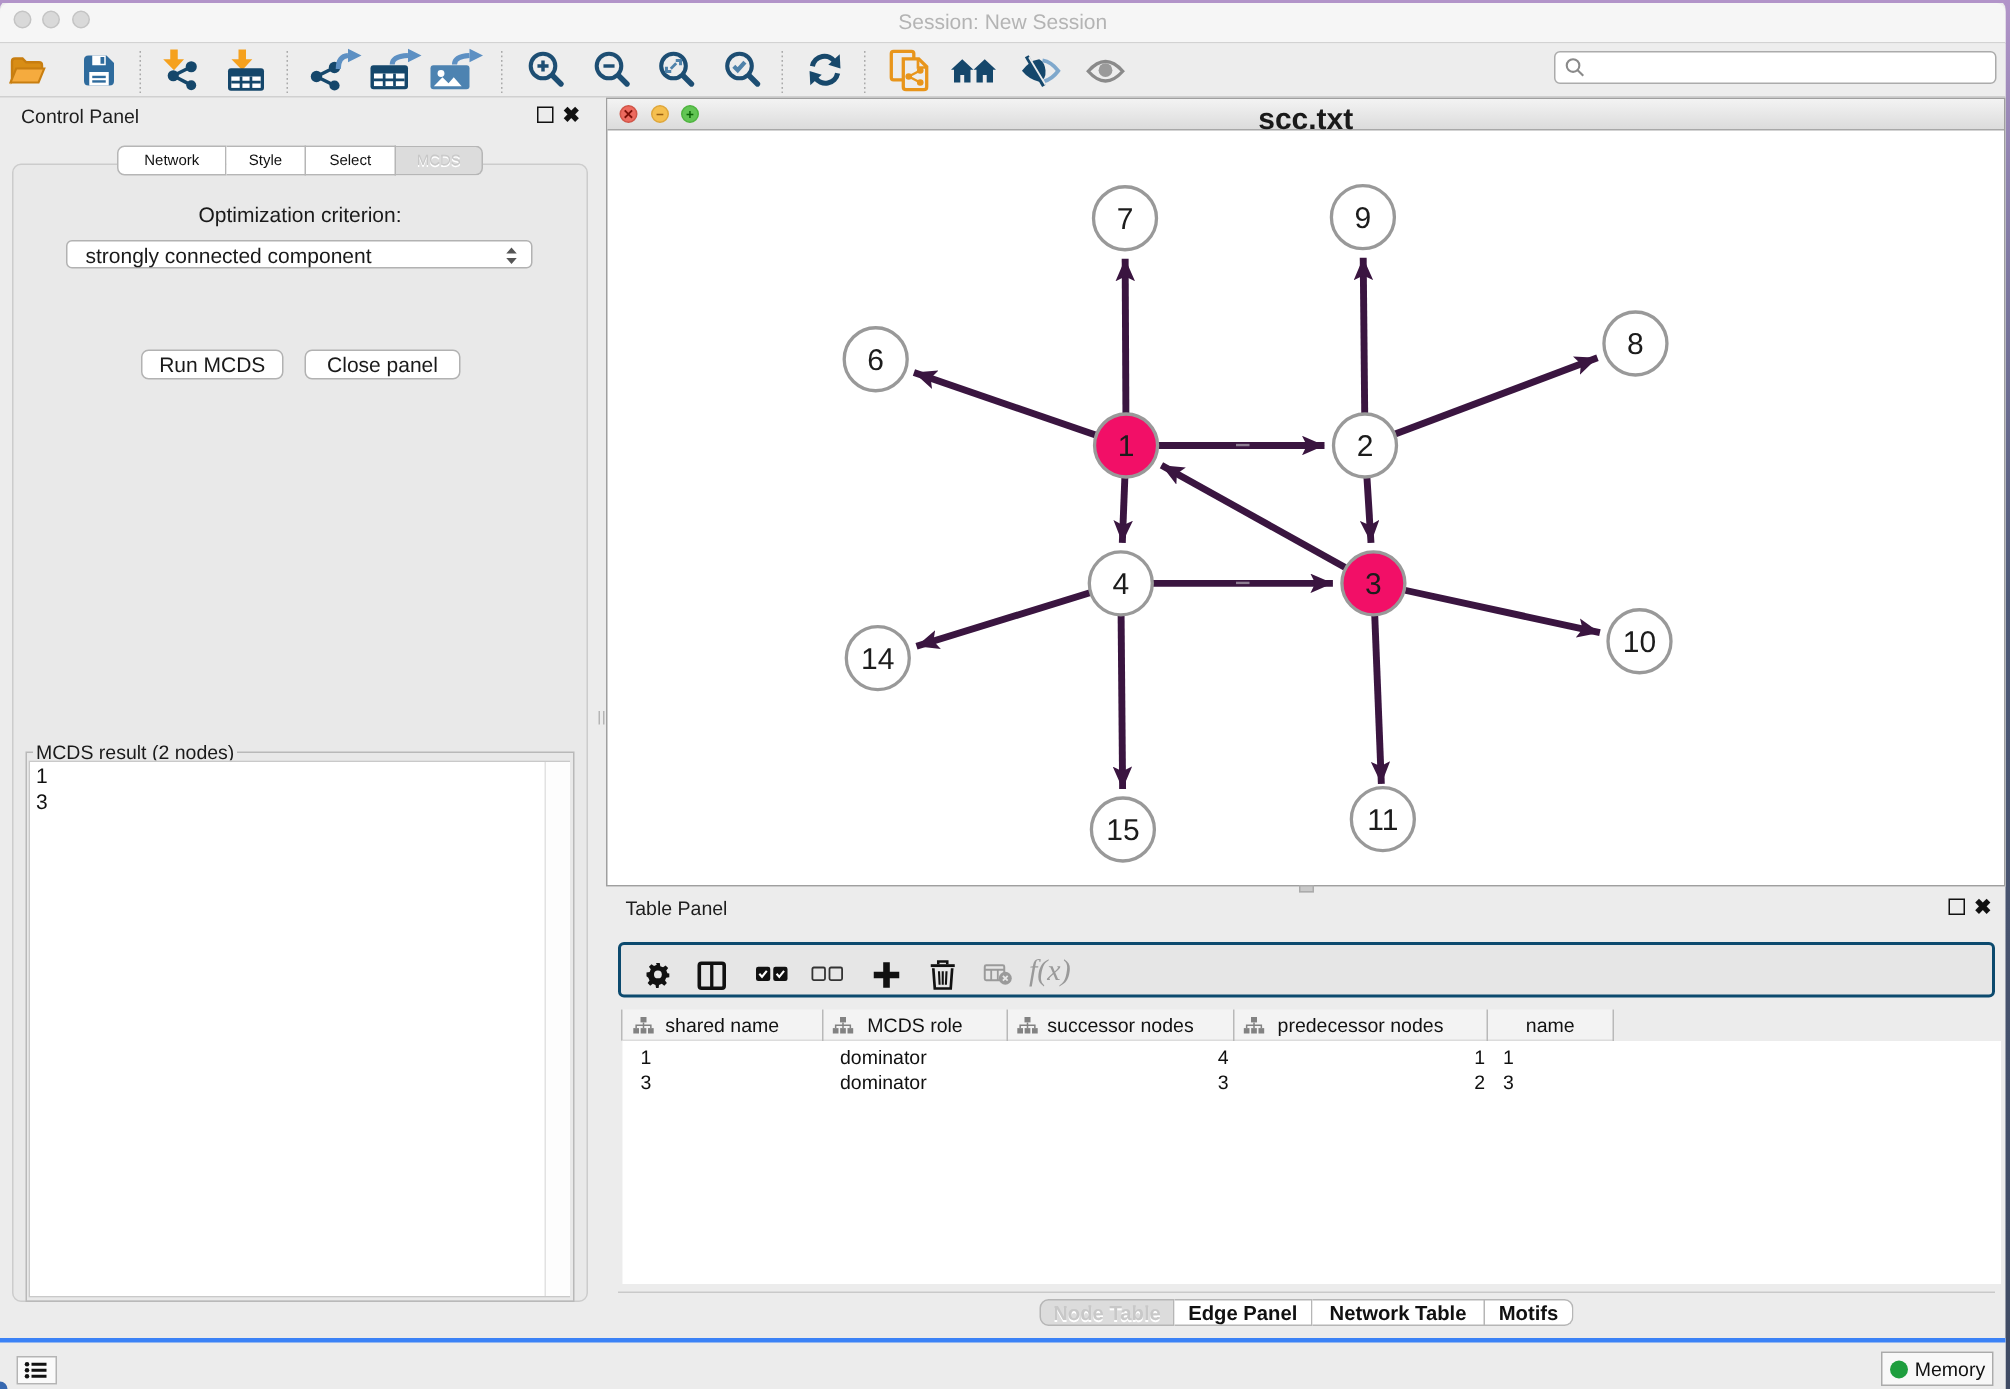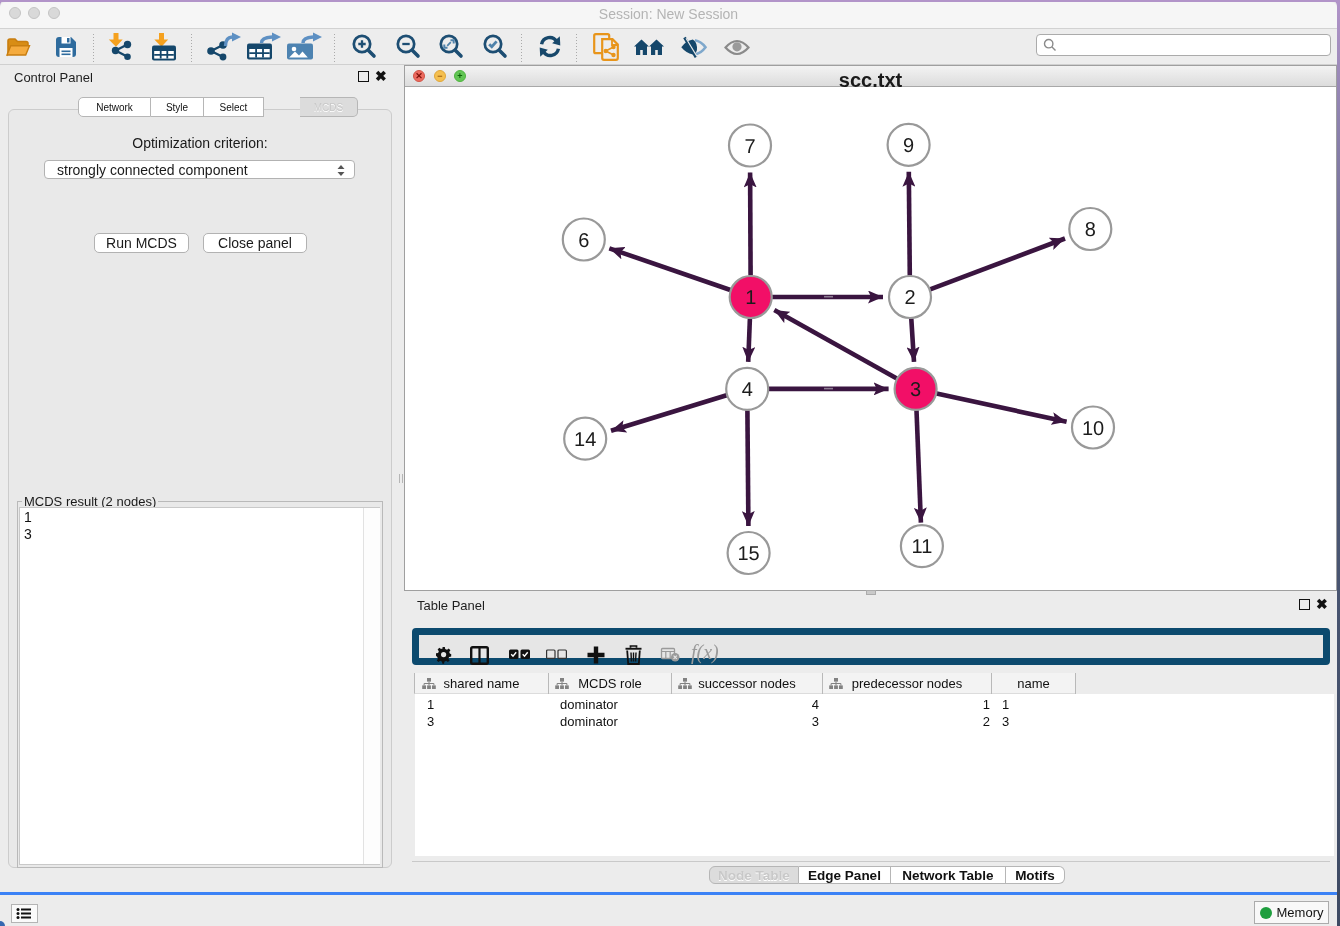--- a/index.html
+++ b/index.html
@@ -26,21 +26,21 @@
   border:1px solid #ababab;border-radius:4px;}
 
 #cp-title{position:absolute;left:14px;top:70px;font-size:13px;color:#1e1e1e;}
 .panicon{position:absolute;font-weight:bold;color:#111;}
 #cp-tabs{position:absolute;left:78px;top:97px;height:20px;display:flex;
   font-size:10px;color:#111;}
 .tab{background:#fff;border:1px solid #b6b6b6;border-left:none;display:flex;
   align-items:center;justify-content:center;box-sizing:border-box;}
 .tab:first-child{border-left:1px solid #b6b6b6;border-radius:5px 0 0 5px;}
 .tab:last-child{border-radius:0 5px 5px 0;}
-.tabsel{background:#dcdcdc;color:#c8c8c8;text-shadow:0 1px 0 #fff;margin-left:36px;}
+.tabsel{background:#dcdcdc;color:#c8c8c8;text-shadow:0 1px 0 #fff;}
 #cp-pane{position:absolute;left:8px;top:109px;width:384px;height:759px;
   background:#e9e9e9;border:1px solid #cccccc;border-radius:6px;box-sizing:border-box;}
 #optlabel{position:absolute;left:0;top:135px;width:400px;text-align:center;
   font-size:14px;color:#1a1a1a;}
 #cp-select{position:absolute;left:44px;top:160px;width:311px;height:19px;background:#fff;
   border:1px solid #b2b2b2;border-radius:4px;font-size:14px;color:#1a1a1a;
   line-height:18px;padding-left:12px;box-sizing:border-box;}
 .btn{position:absolute;top:192px;height:20px;background:#fff;border:1px solid #b2b2b2;
   border-radius:5px;font-size:14px;color:#1a1a1a;text-align:center;line-height:19px;
   box-sizing:border-box;margin-top:41px;}
@@ -58,30 +58,30 @@
   border:1px solid #9f9f9f;box-sizing:border-box;background:#fff;}
 #nettitle{position:absolute;left:0;top:0;width:100%;height:20px;
   background:linear-gradient(#f3f3f3,#dcdcdc);border-bottom:1px solid #a8a8a8;}
 .mtl{position:absolute;top:4px;width:12px;height:12px;border-radius:50%;
   box-sizing:border-box;font-size:9px;line-height:11px;text-align:center;font-weight:bold;}
 #netname{position:absolute;top:2.5px;width:100%;text-align:center;font-size:20px;
   font-weight:bold;color:#1a1a1a;}
 
 #tp-title{position:absolute;left:417px;top:598px;font-size:13px;color:#1e1e1e;}
 #tp-toolbar{position:absolute;left:412px;top:628px;width:918px;height:37px;
-  background:#e6e6e6;border:7px solid #0c4a6e;border-radius:4px;box-sizing:border-box;}
+  background:#e6e6e6;border:2px solid #0c4a6e;border-radius:4px;box-sizing:border-box;}
 #thead{position:absolute;left:414px;top:673px;width:662px;height:21px;background:#f3f3f3;border-left:1px solid #b9b9b9;box-sizing:border-box;
   border-bottom:1px solid #dcdcdc;font-size:13px;color:#111;}
 .hcell{position:absolute;top:0;height:21px;border-right:1px solid #b9b9b9;
   box-sizing:border-box;text-align:center;line-height:21px;}
 #tbodyw{position:absolute;left:415px;top:694px;width:919px;height:162px;background:#fff;
   font-size:13px;color:#111;}
 .trow{position:absolute;height:17px;line-height:17px;}
 #tp-tabs{position:absolute;left:693px;top:866px;height:18px;display:flex;
-  font-size:13.5px;font-weight:bold;color:#111;margin-left:16px;}
+  font-size:13.5px;font-weight:bold;color:#111;}
 .btab{background:#fff;border:1px solid #b6b6b6;border-left:none;display:flex;
   align-items:center;justify-content:center;box-sizing:border-box;}
 .btab:first-child{border-left:1px solid #b6b6b6;border-radius:6px 0 0 6px;}
 .btab:last-child{border-radius:0 6px 6px 0;}
 
 #statusbar{position:absolute;left:0;top:892px;width:100%;height:34px;background:#ececec;
   border-top:3px solid #3b82f6;}
 #listbtn{position:absolute;left:11px;top:9px;width:27px;height:19px;background:#fafafa;
   border:1px solid #b4b4b4;box-sizing:border-box;}
 #membtn{position:absolute;left:1254px;top:6px;width:75px;height:23px;background:#f8f8f8;

